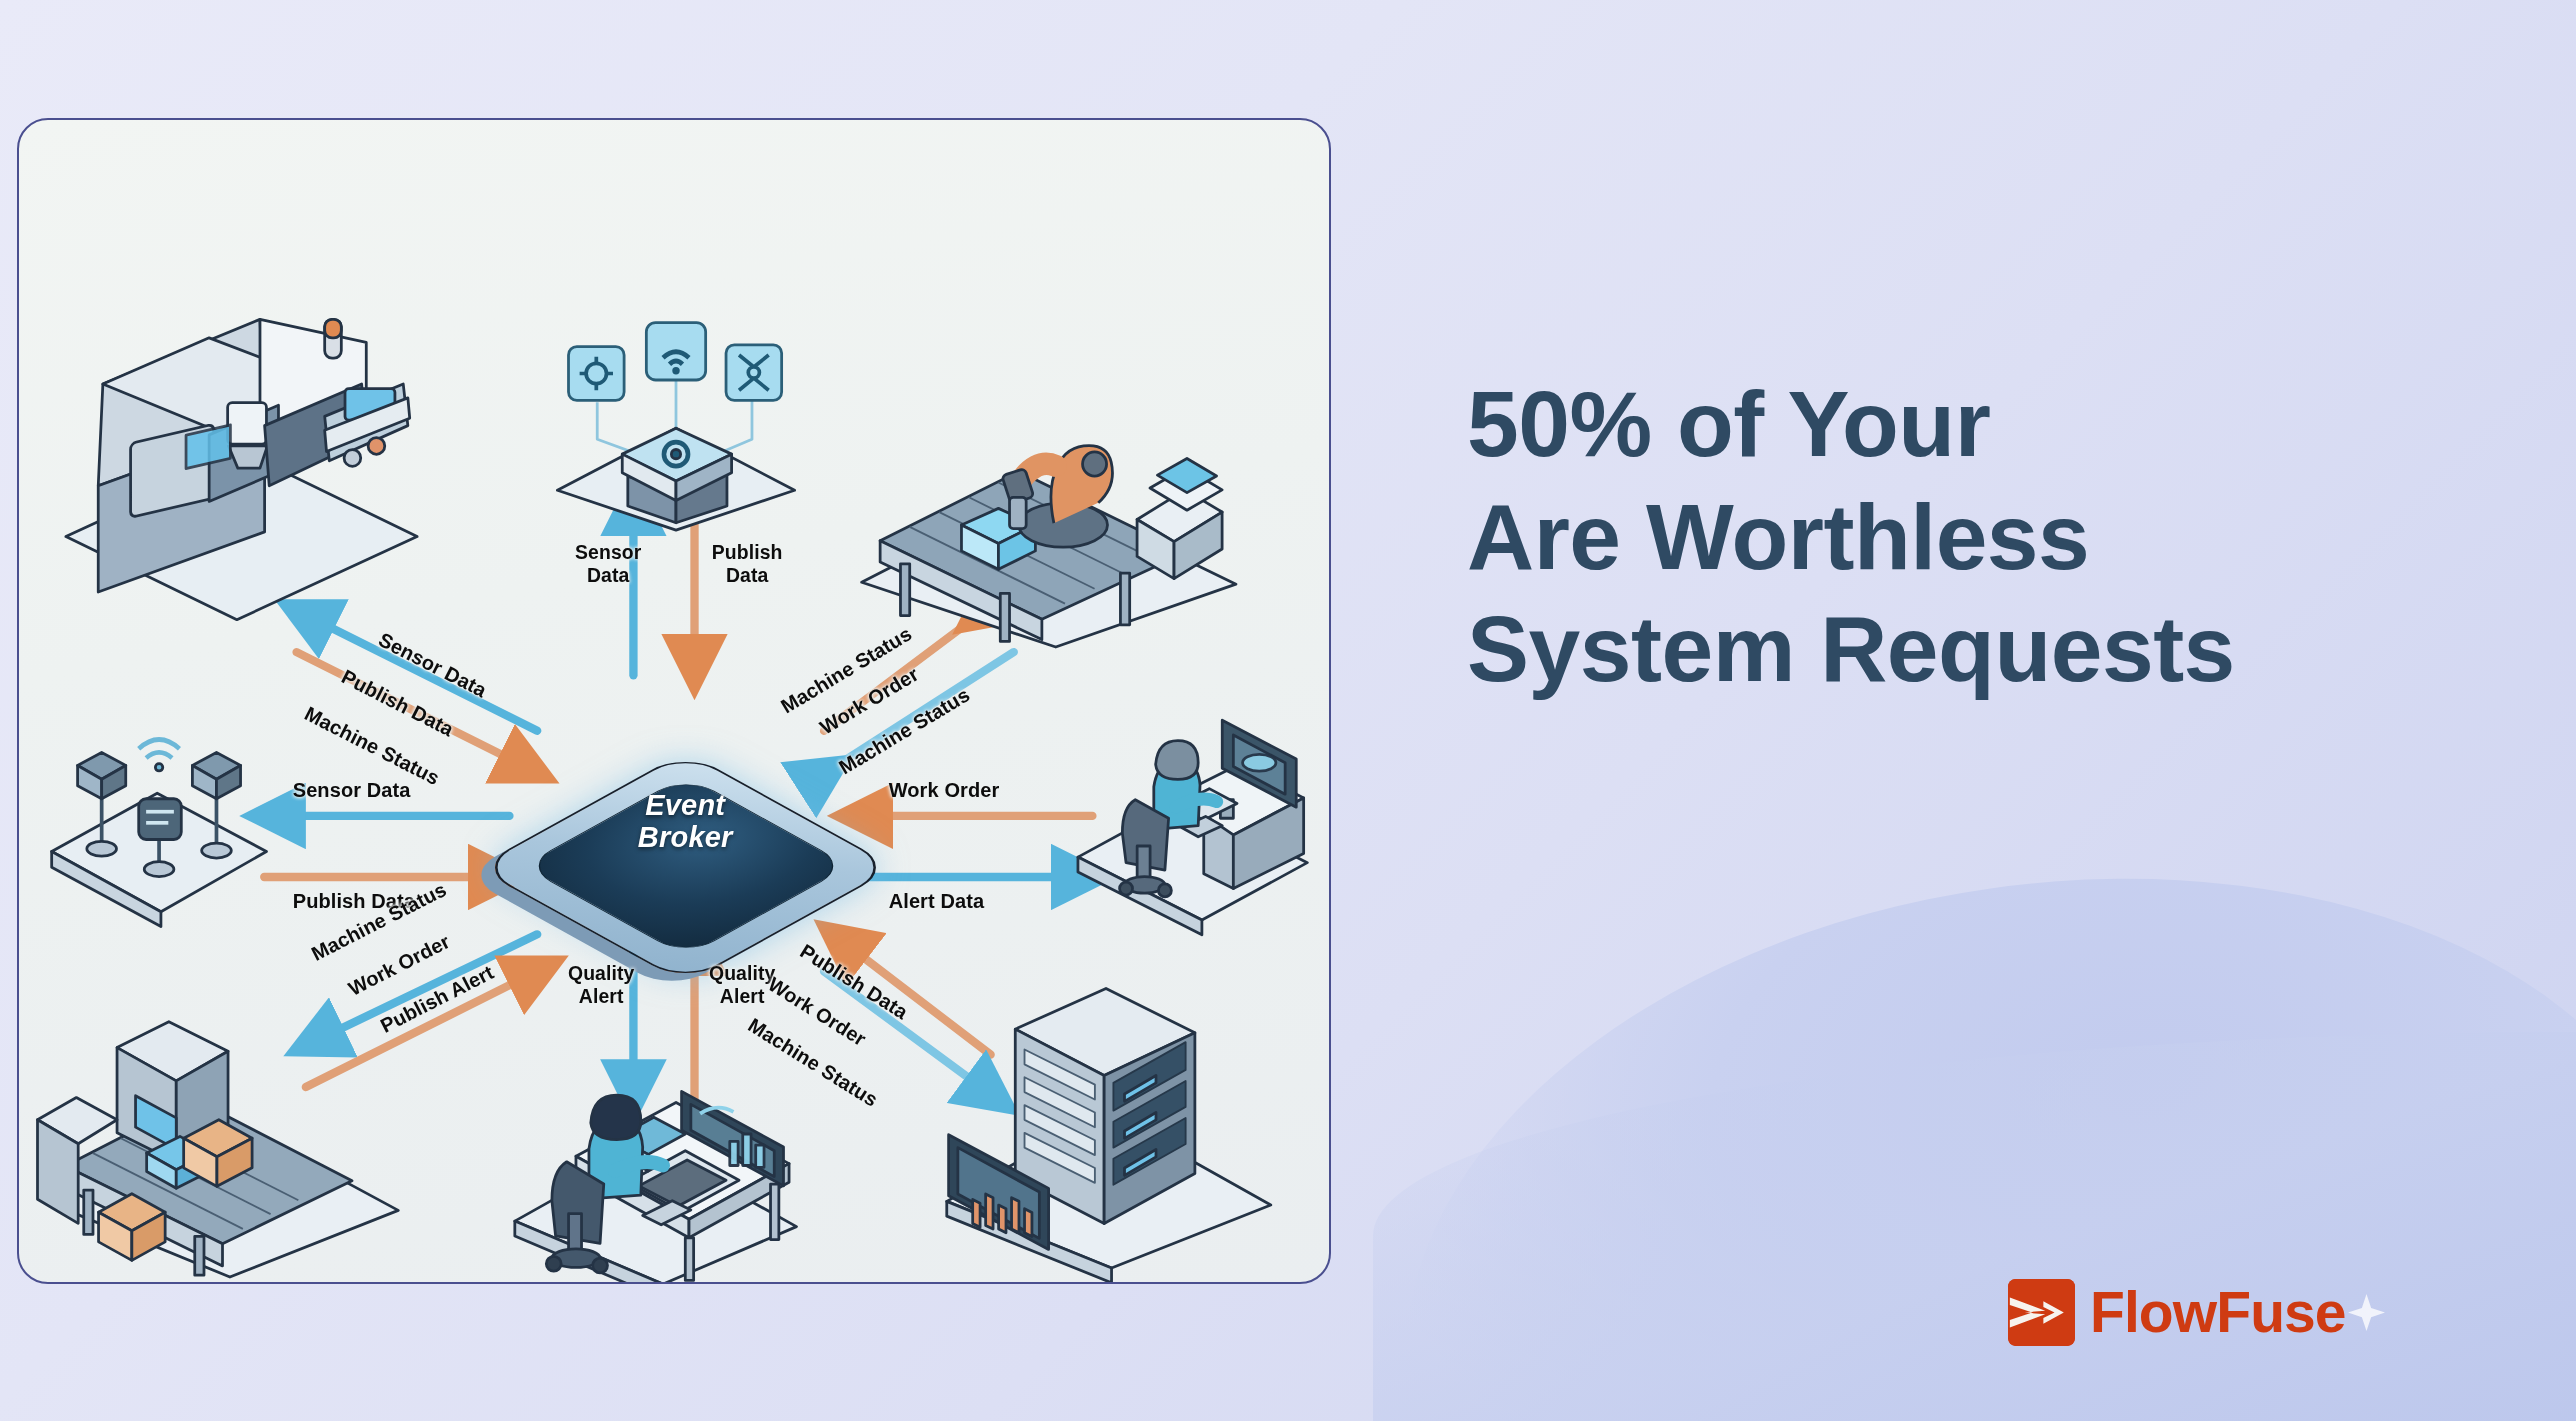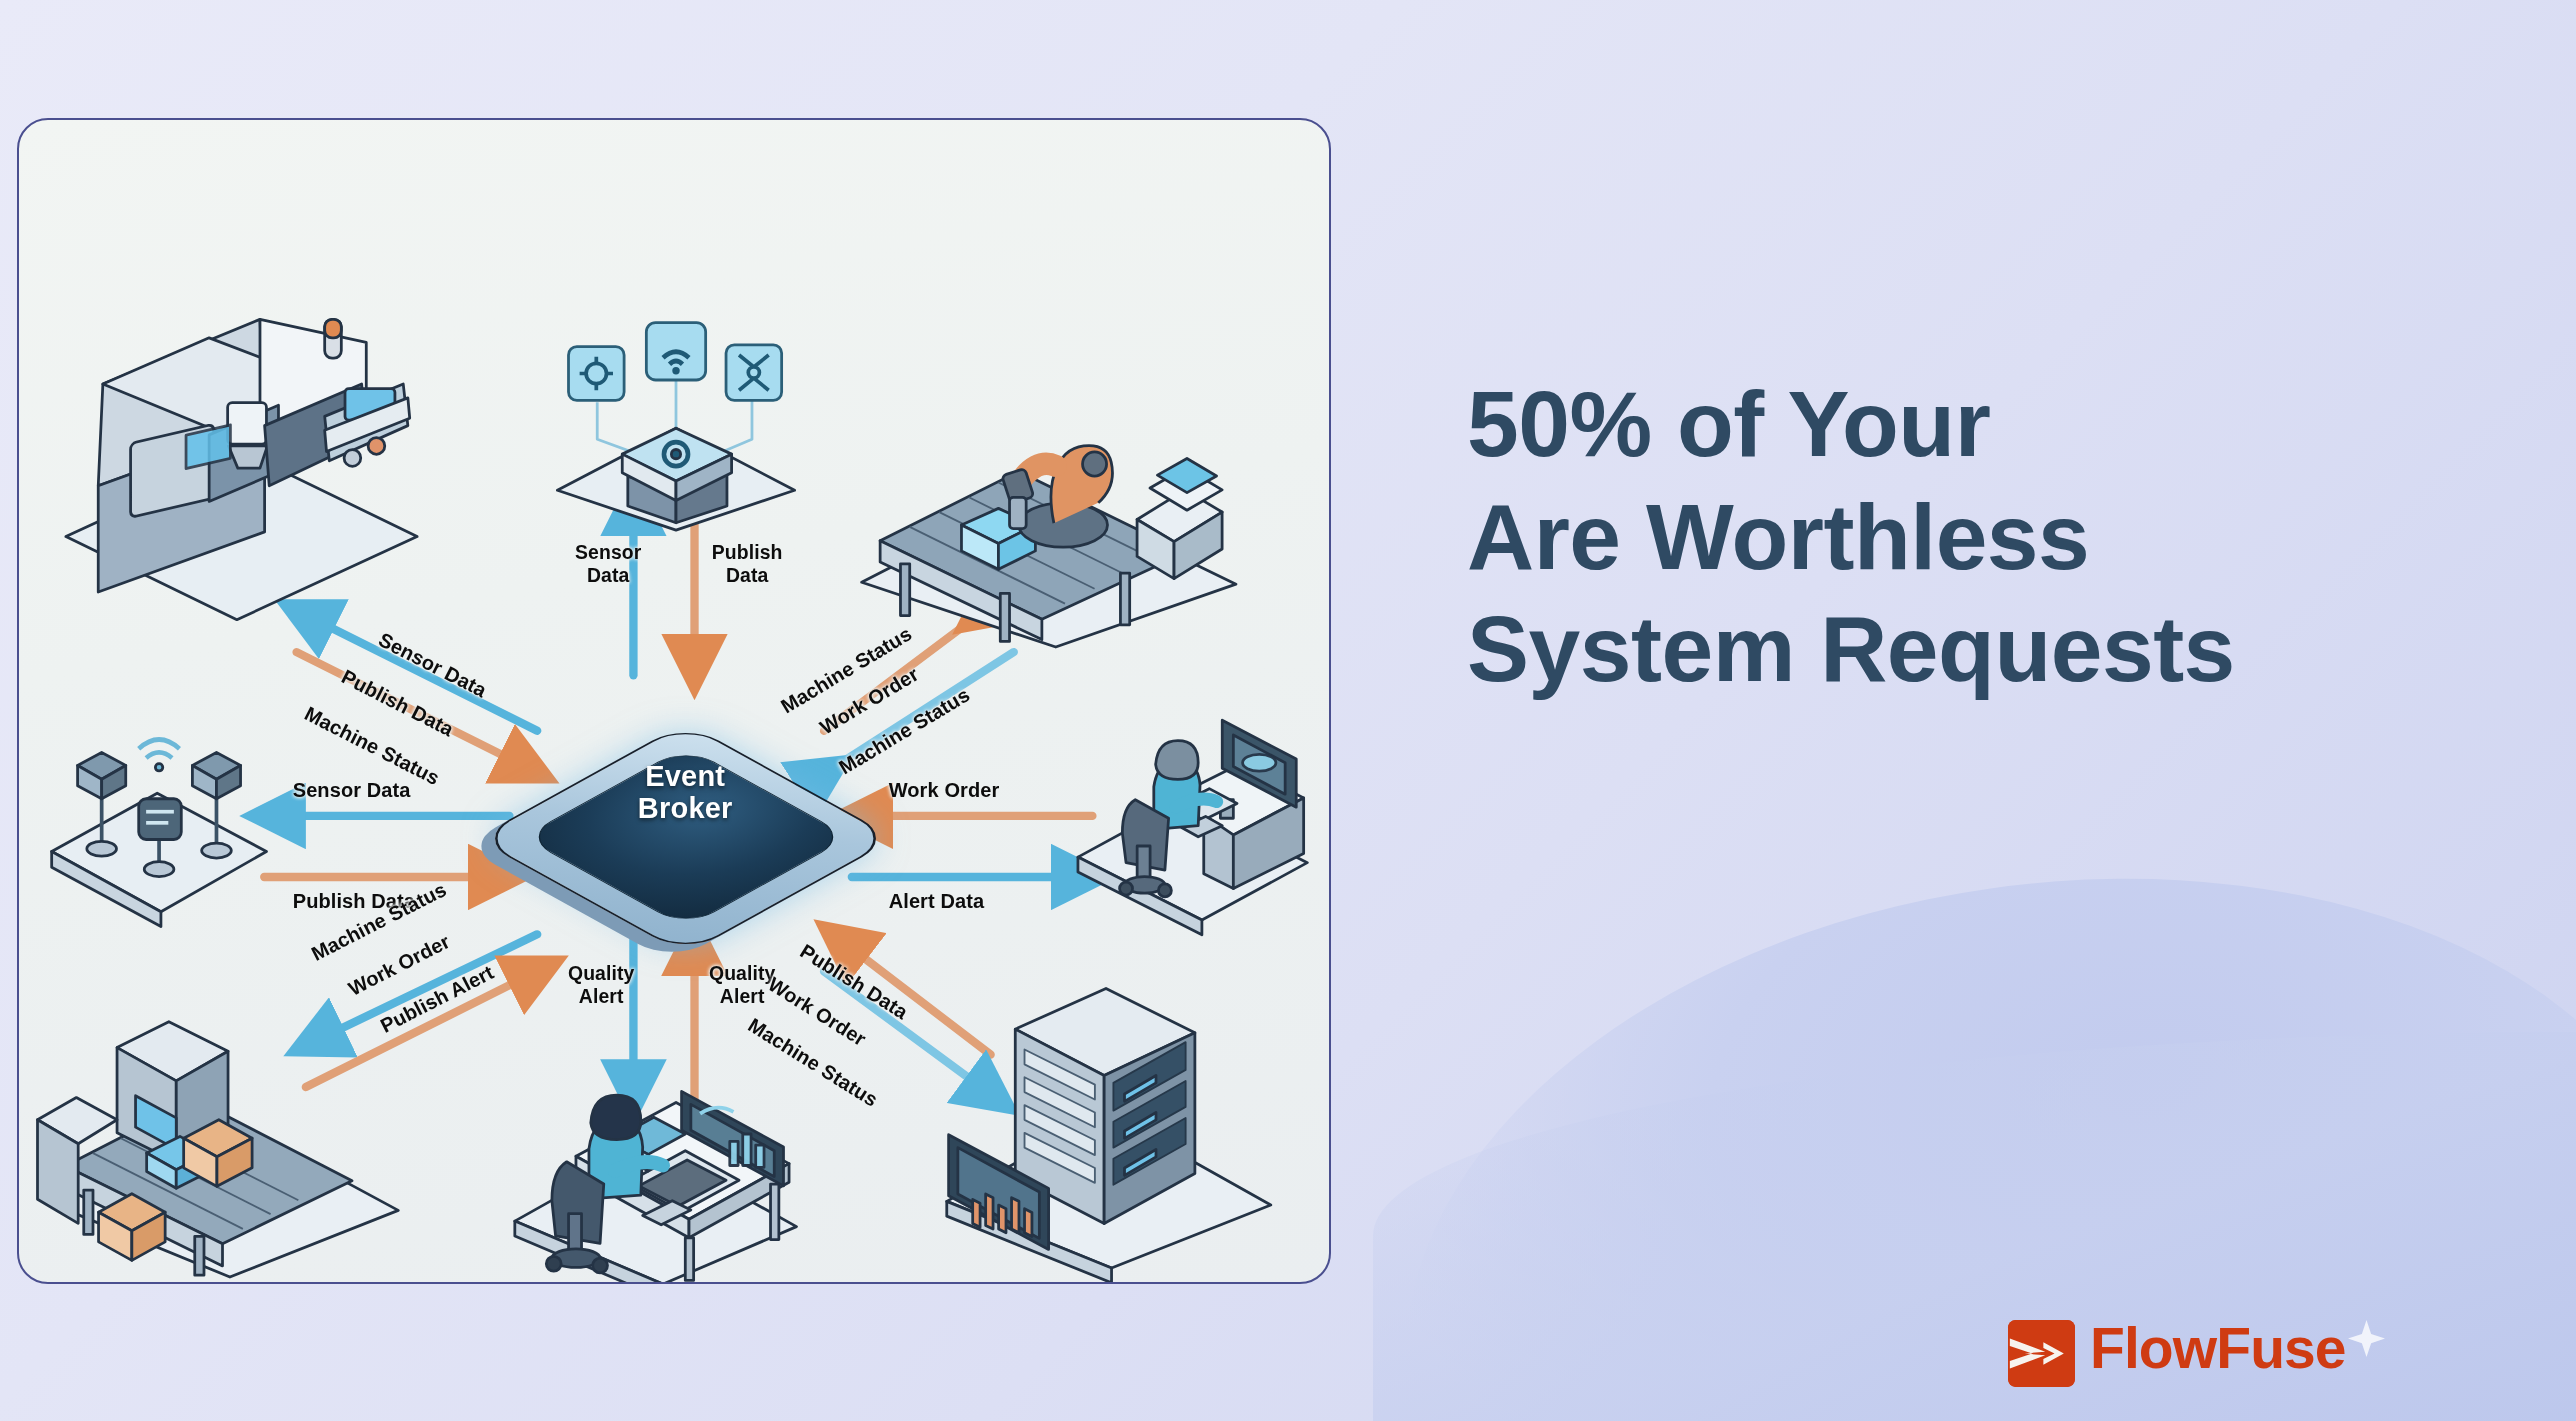--- a/index.html
+++ b/index.html
@@ -32,21 +32,21 @@
     border-radius:31px;
     overflow:hidden;
   }
   .diagram-inner { position:absolute; inset:0; }
 
   .node { position:absolute; }
   .node svg { display:block; overflow:visible; }
 
   
   .broker {
-    position:absolute; left:514px; top:583px; width:305px; height:213px;
+    position:absolute; left:514px; top:612px; width:305px; height:213px;font-style:italic;
   }
   .broker-body {
     position:absolute; left:37px; top:20.4px; width:231px; height:231px;
     background:linear-gradient(145deg,#cfe2ef 0%,#a9c6dc 45%,#8fb2cd 100%);
     border:2.8px solid #17202c;
     border-radius:37px;
     transform:rotate(45deg) skew(-16deg,-16deg);
     box-shadow:0 15px 0 #7d9bb6, 0 0 31px rgba(120,190,230,.55);
   }
   .broker-face {
@@ -77,21 +77,21 @@
 
   
   .headline {
     position:absolute; left:1467px; top:368px; width:1092px;
     font-size:93px; font-weight:700; line-height:1.21;
     color:#2f4a63; letter-spacing:-0.5px;
   }
   .headline .ln { display:block; }
 
   
-  .logo { position:absolute; left:2008px; top:1279px; display:flex; align-items:flex-start; gap:15px;margin-top:41px; }
+  .logo { position:absolute; left:2008px; top:1279px; display:flex; align-items:center; gap:15px; }
   .logo-mark {
     width:67px; height:67px; border-radius:7.4px;
     background:#cf3b12;
     position:relative; overflow:hidden; flex:none;
   }
   .logo-mark svg { position:absolute; inset:0; }
   .logo-text { font-size:57px; font-weight:700; color:#cf3b12; letter-spacing:-0.9px; line-height:1; }
   .logo-spark { width:37px; height:37px; margin-left:-13px; opacity:.85; }
 </style>
 </head>

